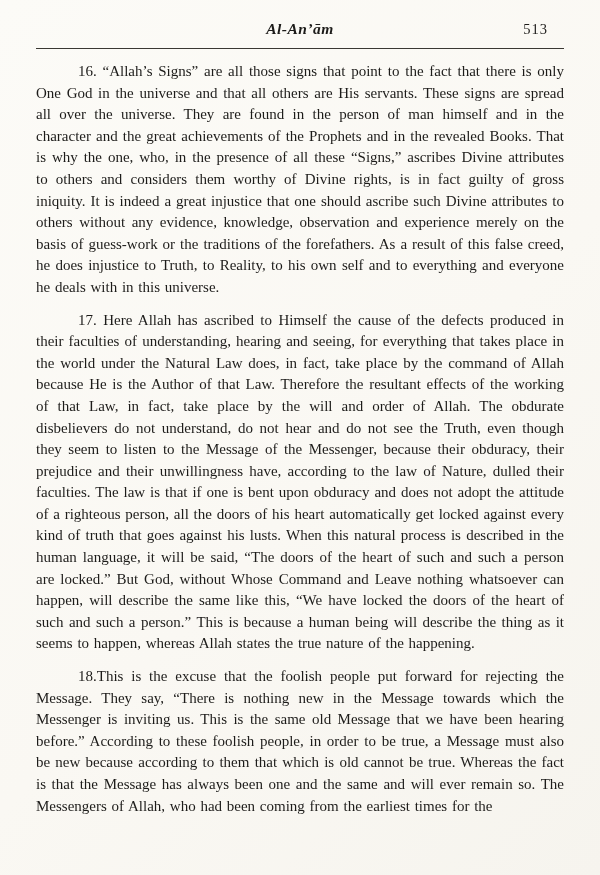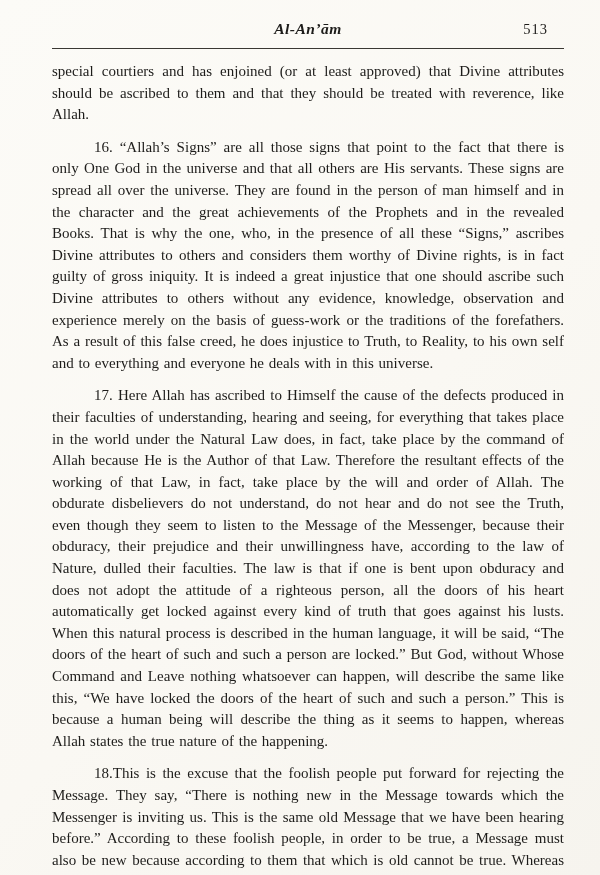--- a/index.html
+++ b/index.html
@@ -7,21 +7,21 @@
     padding: 0;
     background: #e9e7e2;
   }
   .page {
     position: relative;
     width: 600px;
     height: 875px;
     margin: 0 auto;
     background: linear-gradient(135deg, #fcfbf7 0%, #faf8f3 55%, #f6f4ee 100%);
     box-sizing: border-box;
-    padding: 20px 36px 18px 52px;
+    padding: 20px 36px 18px 36px;
     font-family: "Liberation Serif", "DejaVu Serif", serif;
     color: #1d1c1a;
     overflow: hidden;
   }
   .page-header {
     position: relative;
     height: 24px;
     margin-bottom: 4px;
   }
   .page-title {
@@ -63,21 +63,20 @@
 <div class="page">
 
   <div class="page-header">
     <div class="page-title">Al-An’ām</div>
     <div class="page-number">513</div>
   </div>
 
   <hr class="header-divider">
 
   <div class="body-text">
-    <p>special courtiers and has enjoined (or at least approved) that Divine attributes should be ascribed to them and that they should be treated with reverence, like Allah.</p>
 
     <p class="indent">16. “Allah’s Signs” are all those signs that point to the fact that there is only One God in the universe and that all others are His servants. These signs are spread all over the universe. They are found in the person of man himself and in the character and the great achievements of the Prophets and in the revealed Books. That is why the one, who, in the presence of all these “Signs,” ascribes Divine attributes to others and considers them worthy of Divine rights, is in fact guilty of gross iniquity. It is indeed a great injustice that one should ascribe such Divine attributes to others without any evidence, knowledge, observation and experience merely on the basis of guess-work or the traditions of the forefathers. As a result of this false creed, he does injustice to Truth, to Reality, to his own self and to everything and everyone he deals with in this universe.</p>
 
     <p class="indent">17. Here Allah has ascribed to Himself the cause of the defects produced in their faculties of understanding, hearing and seeing, for everything that takes place in the world under the Natural Law does, in fact, take place by the command of Allah because He is the Author of that Law. Therefore the resultant effects of the working of that Law, in fact, take place by the will and order of Allah. The obdurate disbelievers do not understand, do not hear and do not see the Truth, even though they seem to listen to the Message of the Messenger, because their obduracy, their prejudice and their unwillingness have, according to the law of Nature, dulled their faculties. The law is that if one is bent upon obduracy and does not adopt the attitude of a righteous person, all the doors of his heart automatically get locked against every kind of truth that goes against his lusts. When this natural process is described in the human language, it will be said, “The doors of the heart of such and such a person are locked.” But God, without Whose Command and Leave nothing whatsoever can happen, will describe the same like this, “We have locked the doors of the heart of such and such a person.” This is because a human being will describe the thing as it seems to happen, whereas Allah states the true nature of the happening.</p>
 
     <p class="indent">18.This is the excuse that the foolish people put forward for rejecting the Message. They say, “There is nothing new in the Message towards which the Messenger is inviting us. This is the same old Message that we have been hearing before.” According to these foolish people, in order to be true, a Message must also be new because according to them that which is old cannot be true. Whereas the fact is that the Message has always been one and the same and will ever remain so. The Messengers of Allah, who had been coming from the earliest times for the</p>
   </div>
 
 </div>
 

